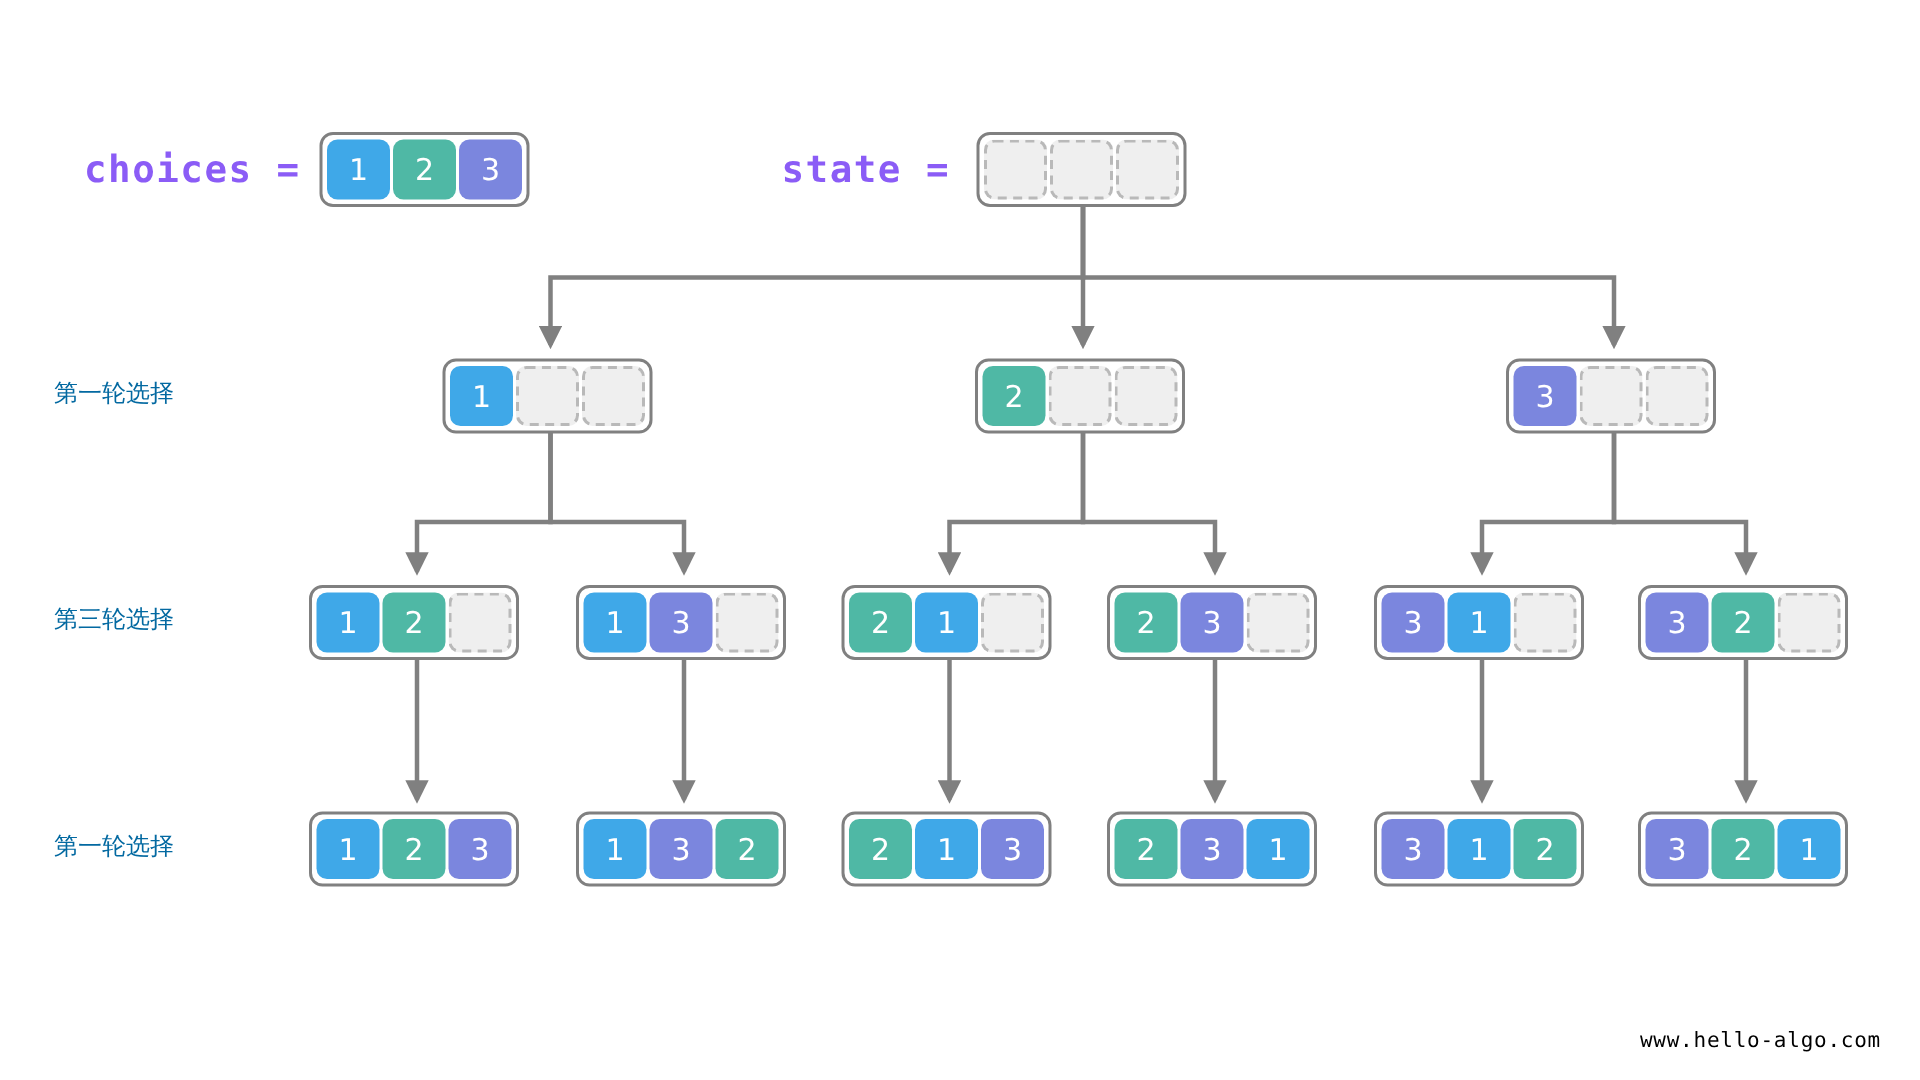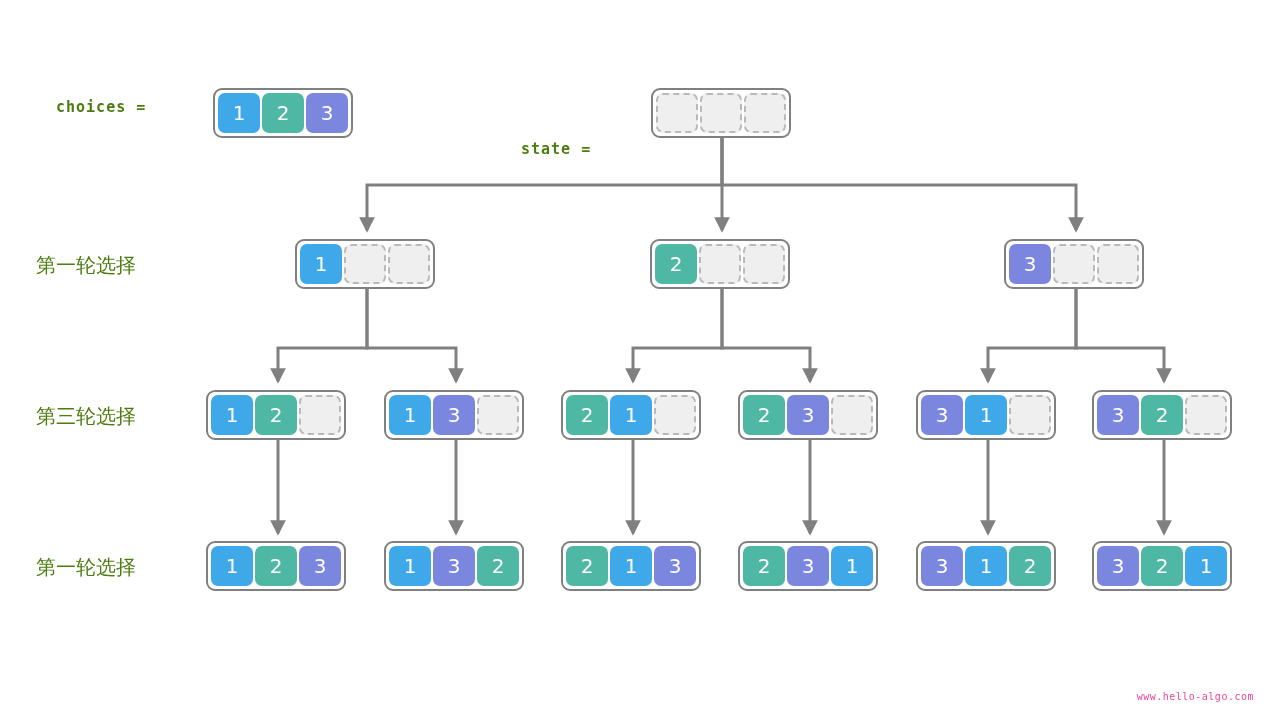--- a/index.html
+++ b/index.html
@@ -30,33 +30,33 @@
     height: 720px;
     z-index: 1;
   }
 
   
   .code-label {
     position: absolute;
     z-index: 3;
     font-family: "DejaVu Sans Mono", "Liberation Mono", monospace;
     font-weight: bold;
-    font-size: 15px;
-    color: #4d7c0f;
+    font-size: 25px;
+    color: #8b5cf6;
     white-space: nowrap;
     letter-spacing: 1px;
   }
 
   
   .row-label {
     position: absolute;
     z-index: 3;
     font-family: "DejaVu Sans", "Liberation Sans", sans-serif;
-    font-size: 20px;
-    color: #4d7c0f;
+    font-size: 16px;
+    color: #0369a1;
     white-space: nowrap;
   }
 
   
   .node {
     position: absolute;
     z-index: 2;
     display: flex;
     flex-direction: row;
     align-items: center;
@@ -89,22 +89,22 @@
   .cell.v2 { background: #4fb8a5; }
   .cell.v3 { background: #7b86de; }
 
   
   #watermark {
     position: absolute;
     z-index: 3;
     right: 26px;
     bottom: 18px;
     font-family: "DejaVu Sans Mono", "Liberation Mono", monospace;
-    font-size: 10px;
-    color: #ec4899;
+    font-size: 14px;
+    color: #000000;
     letter-spacing: 0.5px;
     white-space: nowrap;
   }
 </style>
 </head>
 <body>
 
 <div id="canvas">
 
   <svg id="edges" viewBox="0 0 1280 720" width="1280" height="720">
@@ -137,21 +137,21 @@
     </g>
   </svg>
 
   <div class="code-label" style="left:56px; top:98px;">choices =</div>
   <div class="node" id="choices-node" style="left:213px; top:88px;">
       <div class="cell v1">1</div>
       <div class="cell v2">2</div>
       <div class="cell v3">3</div>
     </div>
 
-  <div class="code-label" style="left:521px; top:98px;margin-top:42px;">state =</div>
+  <div class="code-label" style="left:521px; top:98px;">state =</div>
   <div class="node" id="state-node" style="left:651px; top:88px;">
       <div class="cell empty"></div>
       <div class="cell empty"></div>
       <div class="cell empty"></div>
     </div>
 
   <div class="row-label" style="left:36px; top:252px;">第一轮选择</div>
   <div class="row-label" style="left:36px; top:403px;">第三轮选择</div>
   <div class="row-label" style="left:36px; top:554px;">第一轮选择</div>
 

